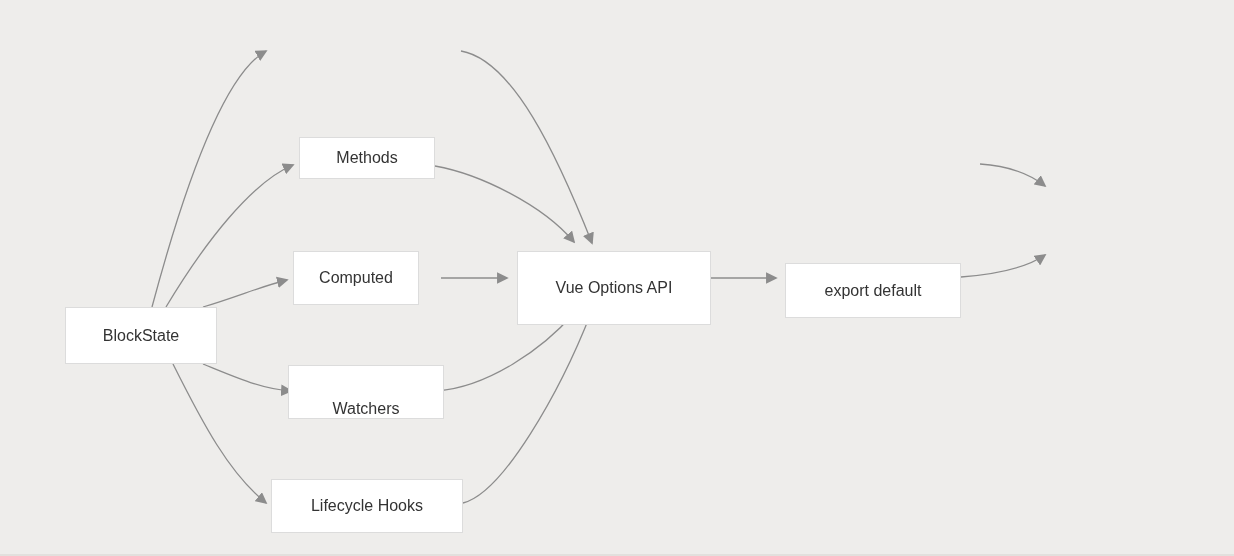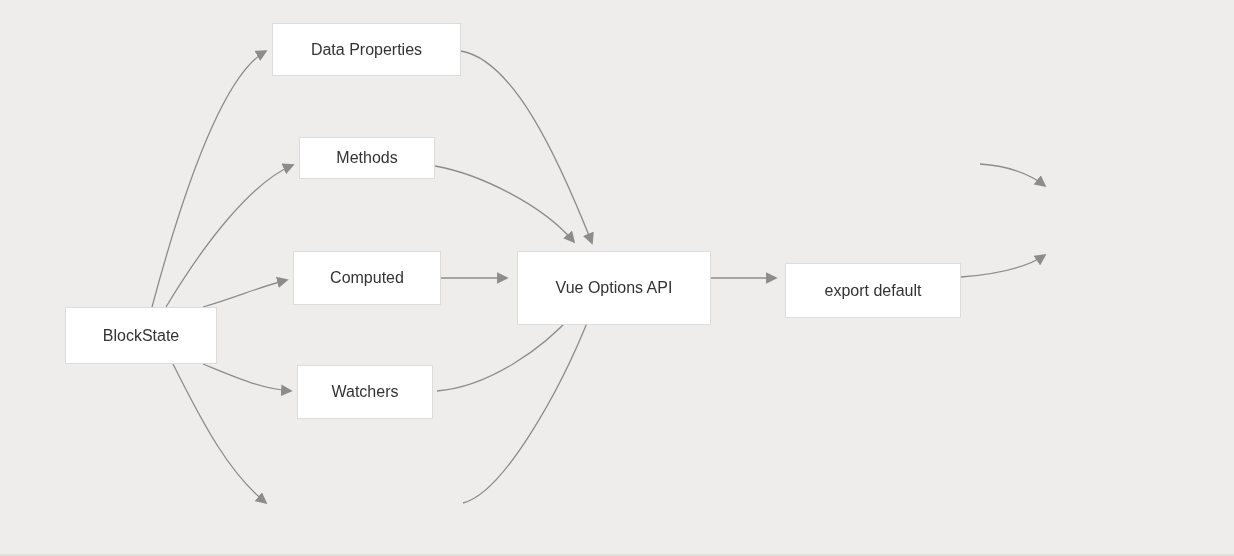--- a/index.html
+++ b/index.html
@@ -34,22 +34,22 @@
     font-size: 16px;
     display: flex;
     align-items: center;
     justify-content: center;
     text-align: center;
     white-space: nowrap;
   }
   .node-blockstate       { left:  65px; top: 307px; width: 152px; height: 57px; align-items: center; }
   .node-data-properties  { left: 272px; top:  23px; width: 189px; height: 53px; }
   .node-methods          { left: 299px; top: 137px; width: 136px; height: 42px; }
-  .node-computed         { left: 293px; top: 251px; width: 148px; height: 54px; }
-  .node-watchers         { left: 297px; top: 365px; width: 136px; height: 54px; }
+  .node-computed         { left: 293px; top: 251px; width: 126px; height: 54px; }
+  .node-watchers         { left: 288px; top: 365px; width: 156px; height: 54px; align-items: flex-end; }
   .node-lifecycle-hooks  { left: 271px; top: 479px; width: 192px; height: 54px; }
   .node-vue-options-api  { left: 517px; top: 251px; width: 194px; height: 74px; }
   .node-import-statements{ left: 766px; top: 137px; width: 214px; height: 54px; }
   .node-export-default   { left: 785px; top: 263px; width: 176px; height: 55px; text-align: right; }
   .node-generated        { left: 1036px; top: 192px; width: 148px; height: 59px; }
   .bottom-strip {
     position: absolute;
     left: 0; bottom: 0;
     width: 100%;
     height: 2px;
@@ -81,31 +81,31 @@
     <path class="edge" d="M463,503 C503,493 560,392 591,313" marker-end="url(#arrowhead)"></path>
 
     <path class="edge" d="M711,278 L776,278" marker-end="url(#arrowhead)"></path>
     <path class="edge" d="M980,164 C1012,166 1031,175 1045,186" marker-end="url(#arrowhead)"></path>
     <path class="edge" d="M961,277 C1000,274 1029,266 1045,255" marker-end="url(#arrowhead)"></path>
   </svg>
 
   <div class="node node-blockstate">
     <span>BlockState</span>
   </div>
-  <div class="node node-data-properties">
-    <span>Data Properties</span>
-  </div>
   <div class="node node-methods">
     <span>Methods</span>
   </div>
   <div class="node node-computed">
     <span>Computed</span>
   </div>
   <div class="node node-watchers">
     <span>Watchers</span>
+  </div>
+  <div class="node node-lifecycle-hooks">
+    <span>Lifecycle Hooks</span>
   </div>
   <div class="node node-vue-options-api">
     <span>Vue Options API</span>
   </div>
   <div class="node node-export-default">
     <span>export default</span>
   </div>
 
   <div class="bottom-strip"></div>
 </div>

